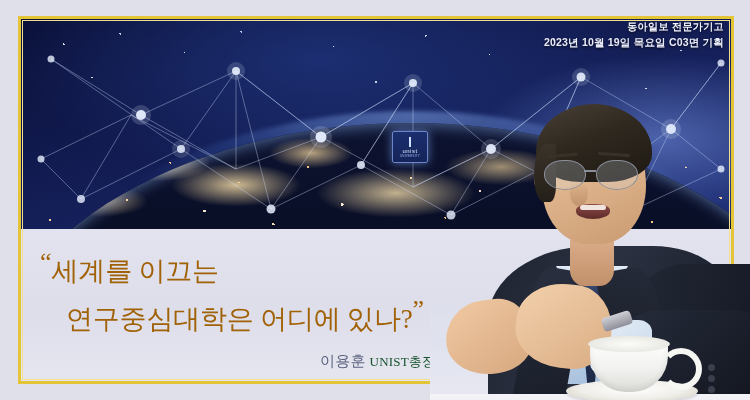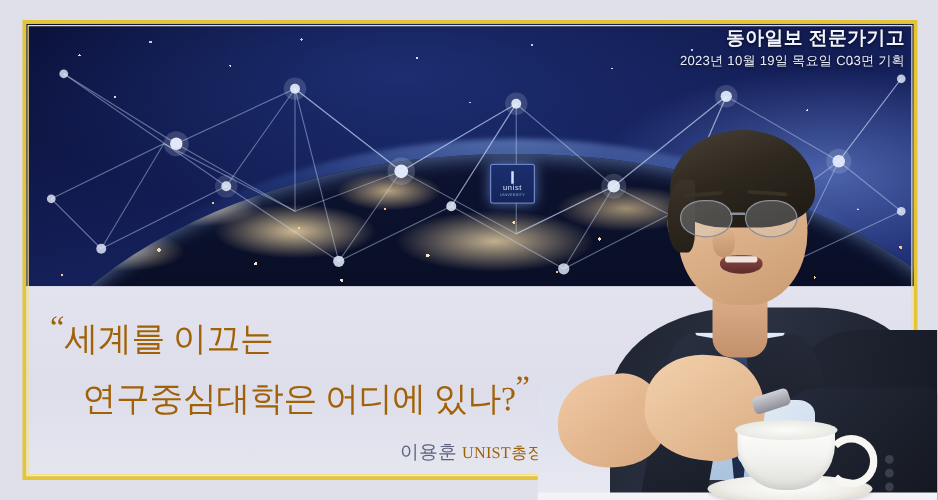--- a/index.html
+++ b/index.html
@@ -109,22 +109,22 @@
     opacity:.85;
   }
   .mesh{position:absolute;inset:0;}
 
   
   .hdr{
     position:absolute;right:26px;top:20px;z-index:5;text-align:right;
     color:#f2f5ff;text-shadow:0 1px 3px rgba(0,0,0,.75);
     font-family:"Liberation Sans","DejaVu Sans",sans-serif;
   }
-  .hdr .l1{font-size:15px;font-weight:bold;letter-spacing:.4px;line-height:1.45;}
-  .hdr .l2{font-size:10.5px;font-weight:normal;letter-spacing:.2px;line-height:1.5;opacity:.96;}
+  .hdr .l1{font-size:10px;font-weight:bold;letter-spacing:.4px;line-height:1.45;}
+  .hdr .l2{font-size:10.5px;font-weight:bold;letter-spacing:.2px;line-height:1.5;opacity:.96;}
 
   
   .badge{
     position:absolute;left:392px;top:131px;width:34px;height:30px;z-index:5;
     background:linear-gradient(180deg,#1b2f6e,#15245a);
     border:1px solid #6d86c8;border-radius:2px;
     box-shadow:0 0 10px rgba(130,170,255,.6);
     display:flex;flex-direction:column;align-items:center;justify-content:center;
   }
   .badge .bmark{width:2px;height:10px;background:#cfe0ff;margin-bottom:1px;}
@@ -144,21 +144,21 @@
     font-size:27px;line-height:1.45;letter-spacing:-.2px;white-space:nowrap;
   }
   .quote .ln2{padding-left:26px;text-align:center;}
   .qm{font-size:26px;vertical-align:10px;letter-spacing:0;}
   .qm.close{vertical-align:10px;}
   .attrib{
     position:absolute;left:320px;top:352px;z-index:7;
     color:#5c6381;font-size:15px;letter-spacing:.2px;white-space:nowrap;
     font-family:"Liberation Serif","DejaVu Serif",serif;
   }
-  .attrib .org{font-size:13px;color:#a16207;}
+  .attrib .org{font-size:13px;color:#14532d;}
 
   
   .person{position:absolute;left:430px;top:78px;width:320px;height:322px;z-index:8;overflow:hidden;}
   .torso{
     position:absolute;left:58px;top:168px;width:250px;height:160px;
     background:linear-gradient(115deg,#1e2330 0%,#2b3141 40%,#161a26 100%);
     border-radius:42% 34% 0 0 / 46% 40% 0 0;
   }
   .torso-r{
     position:absolute;left:200px;top:186px;width:140px;height:150px;

